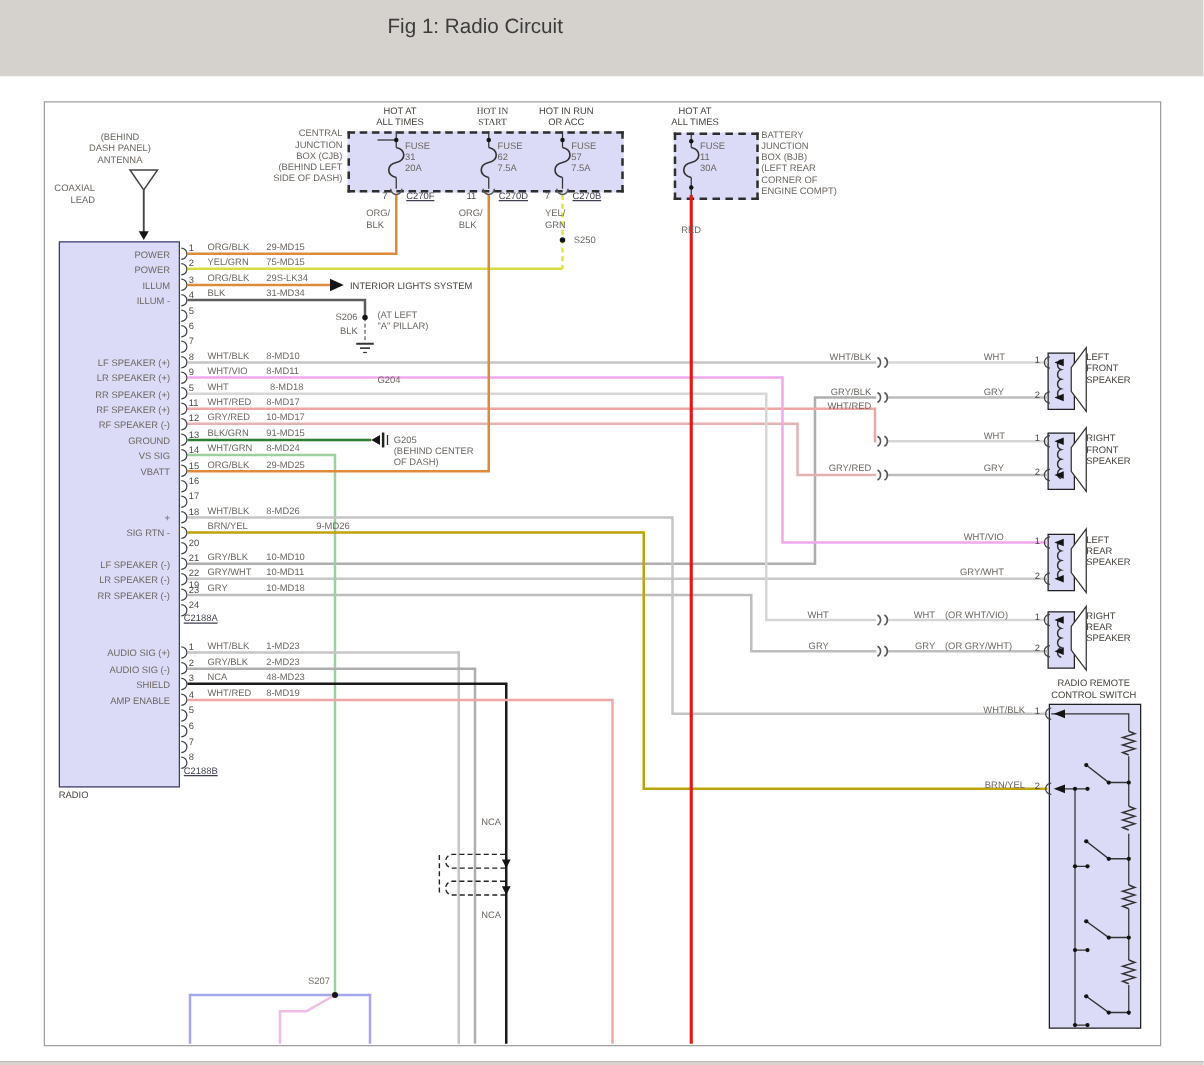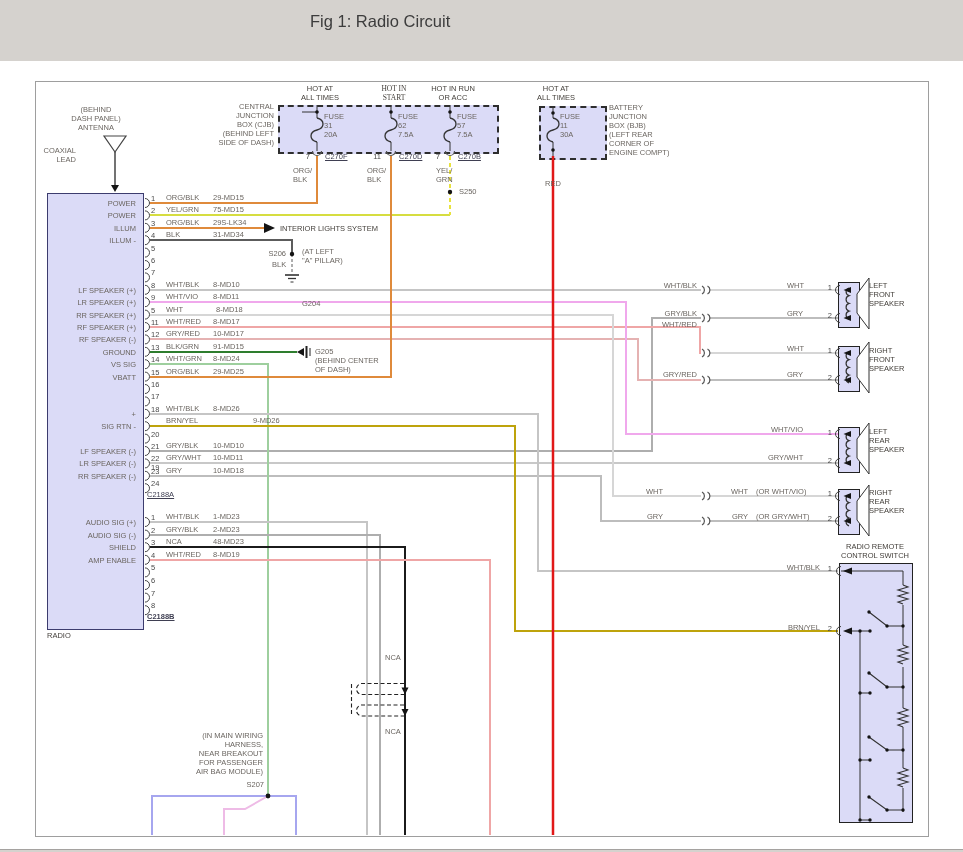--- a/index.html
+++ b/index.html
@@ -379,25 +379,20 @@
   <div class="lbl" style="left:272px;top:260px;">BLK</div>
   <div class="lbl pre" style="left:302px;top:247px;">(AT LEFT
 "A" PILLAR)</div>
   <div class="lbl" style="left:302px;top:271px;margin-top:28px;">G204</div>
   <div class="lbl" style="left:315px;top:347px;">G205</div>
   <div class="lbl pre" style="left:315px;top:356px;">(BEHIND CENTER
 OF DASH)</div>
   <div class="lbl dk" style="left:47px;top:631px;">RADIO</div>
   <div class="lbl" style="left:385px;top:653px;">NCA</div>
   <div class="lbl" style="left:385px;top:727px;">NCA</div>
-  <div class="lbl pre r" style="left:150px;top:731px;width:113px;">(IN MAIN WIRING
-HARNESS,
-NEAR BREAKOUT
-FOR PASSENGER
-AIR BAG MODULE)</div>
   <div class="lbl r" style="left:238px;top:780px;width:26px;">S207</div>
 
   <div class="lbl pre dk" style="left:869px;top:281px;">LEFT
 FRONT
 SPEAKER</div>
   <div class="lbl pre dk" style="left:869px;top:346px;">RIGHT
 FRONT
 SPEAKER</div>
   <div class="lbl pre dk" style="left:869px;top:427px;">LEFT
 REAR
@@ -431,17 +426,17 @@
   <div class="lbl r" style="left:641px;top:512px;width:22px;">GRY</div>
   <div class="lbl" style="left:732px;top:512px;">GRY</div>
   <div class="lbl" style="left:756px;top:512px;">(OR GRY/WHT)</div>
   <div class="lbl r num" style="left:820px;top:514px;width:12px;">2</div>
   <div class="lbl r" style="left:772px;top:563px;width:48px;">WHT/BLK</div>
   <div class="lbl r num" style="left:822px;top:564px;width:10px;">1</div>
   <div class="lbl r" style="left:772px;top:623px;width:48px;">BRN/YEL</div>
   <div class="lbl r num" style="left:822px;top:624px;width:10px;">2</div>
 
   <div class="lbl u" style="left:147px;top:490px;text-align:right;">C2188A</div>
-  <div class="lbl u" style="left:147px;top:612px;font-weight:bold;">C2188B</div>
+  <div class="lbl u" style="left:147px;top:612px;">C2188B</div>
 
   <div class="botline"></div>
   <div class="botstrip"></div>
 </div>
 
 </body></html>

